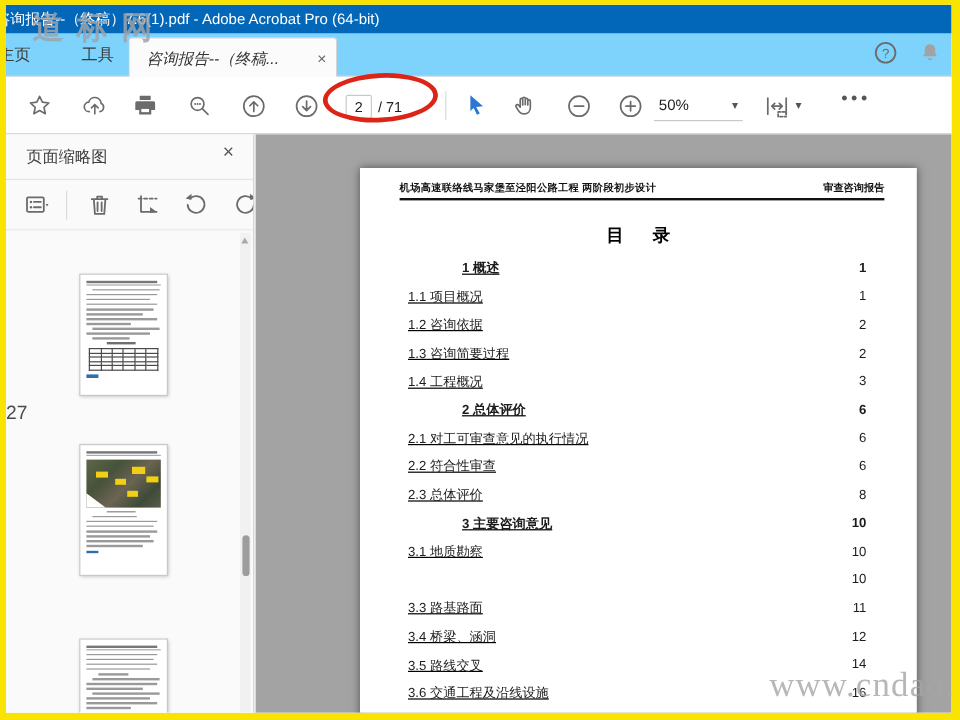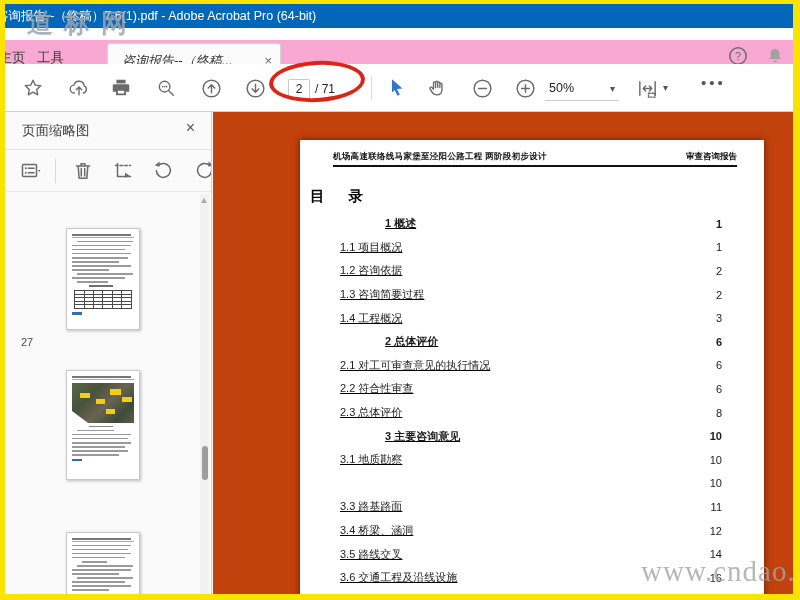--- a/index.html
+++ b/index.html
@@ -6,24 +6,24 @@
   html,body { width:800px; height:600px; font-family:"Liberation Sans", sans-serif; }
   .screen { position:relative; width:800px; height:600px; background:#fff; overflow:hidden;
             border-style:solid; border-color:#f8e400; border-width:4px 7px 6px 5px; }
   .app { position:absolute; left:0; top:0; right:0; bottom:0; }
 
   
   .titlebar { position:absolute; left:0; top:0; right:0; height:24px; background:#0267b8; overflow:hidden; }
   .titlebar .title { position:absolute; left:-9px; top:4px; color:#fff; font-size:12.5px; white-space:nowrap; }
 
   
-  .tabbar { position:absolute; left:0; top:24px; right:0; height:36px; background:#f9a8d4; border-bottom:1px solid #d8d8d8;margin-top:12px; }
+  .tabbar { position:absolute; left:0; top:24px; right:0; height:36px; background:#7dd3fc; border-bottom:1px solid #d8d8d8; }
   .tab-home { position:absolute; left:-16px; top:0; width:46px; height:36px; line-height:36px; text-align:center;
               font-size:13.5px; color:#3b3b3b; overflow:hidden; }
-  .tab-tools { position:absolute; left:32px; top:0; width:58px; height:36px; line-height:36px; text-align:left;
+  .tab-tools { position:absolute; left:32px; top:0; width:58px; height:36px; line-height:36px; text-align:right;
                font-size:13.5px; color:#3b3b3b; }
   .tab-doc { position:absolute; left:102px; top:3px; width:174px; height:34px; background:#fbfbfb;
              border:1px solid #d4d4d4; border-bottom:none; border-radius:3px 3px 0 0;
              display:flex; align-items:center; padding:0 8px 0 14px; }
   .tab-doc .lbl { flex:1; font-size:13px; color:#333; white-space:nowrap; overflow:hidden;font-style:italic; }
   .tab-doc .x { font-size:13px; color:#666; padding-left:8px; }
   .tabbar-right { position:absolute; right:8px; top:0; height:36px; display:flex; align-items:center; gap:16px; }
 
   
   .toolbar { position:absolute; left:0; top:60px; right:0; height:48px; background:#fff; border-bottom:1px solid #cfcfcf; }
@@ -56,48 +56,48 @@
   .panel-tools { position:absolute; left:0; top:38px; right:0; height:42px; border-bottom:1px solid #e9e9e9; }
   .ptool { position:absolute; top:9px; width:24px; height:24px; }
   .ptool svg { display:block; }
   .panel-scroll { position:absolute; right:2px; top:82px; bottom:0; width:9px; background:#f1f1f1; }
   .scroll-up { position:absolute; top:4px; left:1px; width:0; height:0;
                border-left:3.5px solid transparent; border-right:3.5px solid transparent; border-bottom:5px solid #a9a9a9; }
   .scroll-thumb { position:absolute; top:252px; left:1.5px; width:6px; height:34px; background:#9d9d9d; border-radius:3px; }
 
   .thumb { position:absolute; left:61px; width:74px; background:#fff; border:1px solid #c9c9c9;
            box-shadow:1px 1px 3px rgba(0,0,0,.25); overflow:hidden; padding:5px 5px 3px 5px; }
-  .thumb-label { position:absolute; left:16px; width:196px; text-align:left; font-size:11px; color:#4a4a4a; }
+  .thumb-label { position:absolute; left:0; width:196px; text-align:left; font-size:16px; color:#4a4a4a; }
   .thead { height:1.5px; background:#777; margin-bottom:1px; }
   .thrule { height:1px; background:#aaa; margin-bottom:3px; }
   .ln { height:1.7px; background:#9a9a9a; margin:2.4px 0; }
   .ln.d { background:#868686; }
   .w95{width:95%} .w90{width:90%} .w85{width:85%} .w75{width:75%} .w60{width:60%}
   .w50{width:50%} .w40{width:40%; margin-left:16%;} .ind{margin-left:8%;}
   .ctr { margin-left:28%; width:38%; background:#6f6f6f; }
   .mini-table { width:92%; margin:3px auto 0; border-collapse:collapse; }
   .mini-table td { border:0.5px solid #4a4a4a; height:3.6px; padding:0; }
   .foot-blue { width:10px; height:2.5px; background:#2f6fb1; margin-top:3px; }
   .map { position:relative; height:40px; background:linear-gradient(135deg,#5d6847 0%, #47523b 30%, #6b6452 55%, #3e4a38 80%, #595f49 100%); margin-bottom:3px; }
   .blob { position:absolute; background:#f2cf12; }
   .map-cut { position:absolute; left:0; bottom:0; width:0; height:0;
              border-bottom:12px solid #fff; border-right:16px solid transparent; }
 
   
   .collapse-handle { position:absolute; left:212px; top:348px; width:0; height:0;
                      border-top:5px solid transparent; border-bottom:5px solid transparent; border-right:7px solid #4c4c4c; }
 
   
-  .docarea { position:absolute; left:208px; top:0; right:0; bottom:0; background:#c2410c; overflow:hidden; }
+  .docarea { position:absolute; left:208px; top:0; right:0; bottom:0; background:#a3a3a3; overflow:hidden; }
   .page { position:absolute; left:87px; top:28px; width:464px; height:480px; background:#fff;
           box-shadow:0 0 7px rgba(0,0,0,.5); }
   .page-hdr-l { position:absolute; left:33px; top:11px; font-size:8.5px; font-weight:bold; color:#111; letter-spacing:.3px; }
   .page-hdr-r { position:absolute; right:27px; top:11px; font-size:8.5px; font-weight:bold; color:#111; }
   .page-hdr-line { position:absolute; left:33px; right:27px; top:25px; height:1.8px; background:#111; }
-  .toc-title { position:absolute; left:0; right:0; top:47px; text-align:left; font-size:14.5px; font-weight:bold;
+  .toc-title { position:absolute; left:0; right:0; top:47px; text-align:center; font-size:14.5px; font-weight:bold;
                color:#000; letter-spacing:10px; text-indent:10px; }
   .toc { position:absolute; left:0; right:0; top:72px;text-decoration:underline; }
   .toc-row { position:relative; height:23.6px; display:flex; align-items:center; }
   .toc-label { font-size:11px; color:#1c1c1c; padding-left:40px; }
   .toc-row.lvl1 .toc-label { font-weight:bold; padding-left:85px; }
   .toc-page { position:absolute; right:42px; font-size:11px; color:#1c1c1c; }
   .toc-row.lvl1 .toc-page { font-weight:bold; }
 
   
   .wm-topleft { position:absolute; left:22px; top:2px; font-size:26px; font-weight:bold; letter-spacing:11px;

